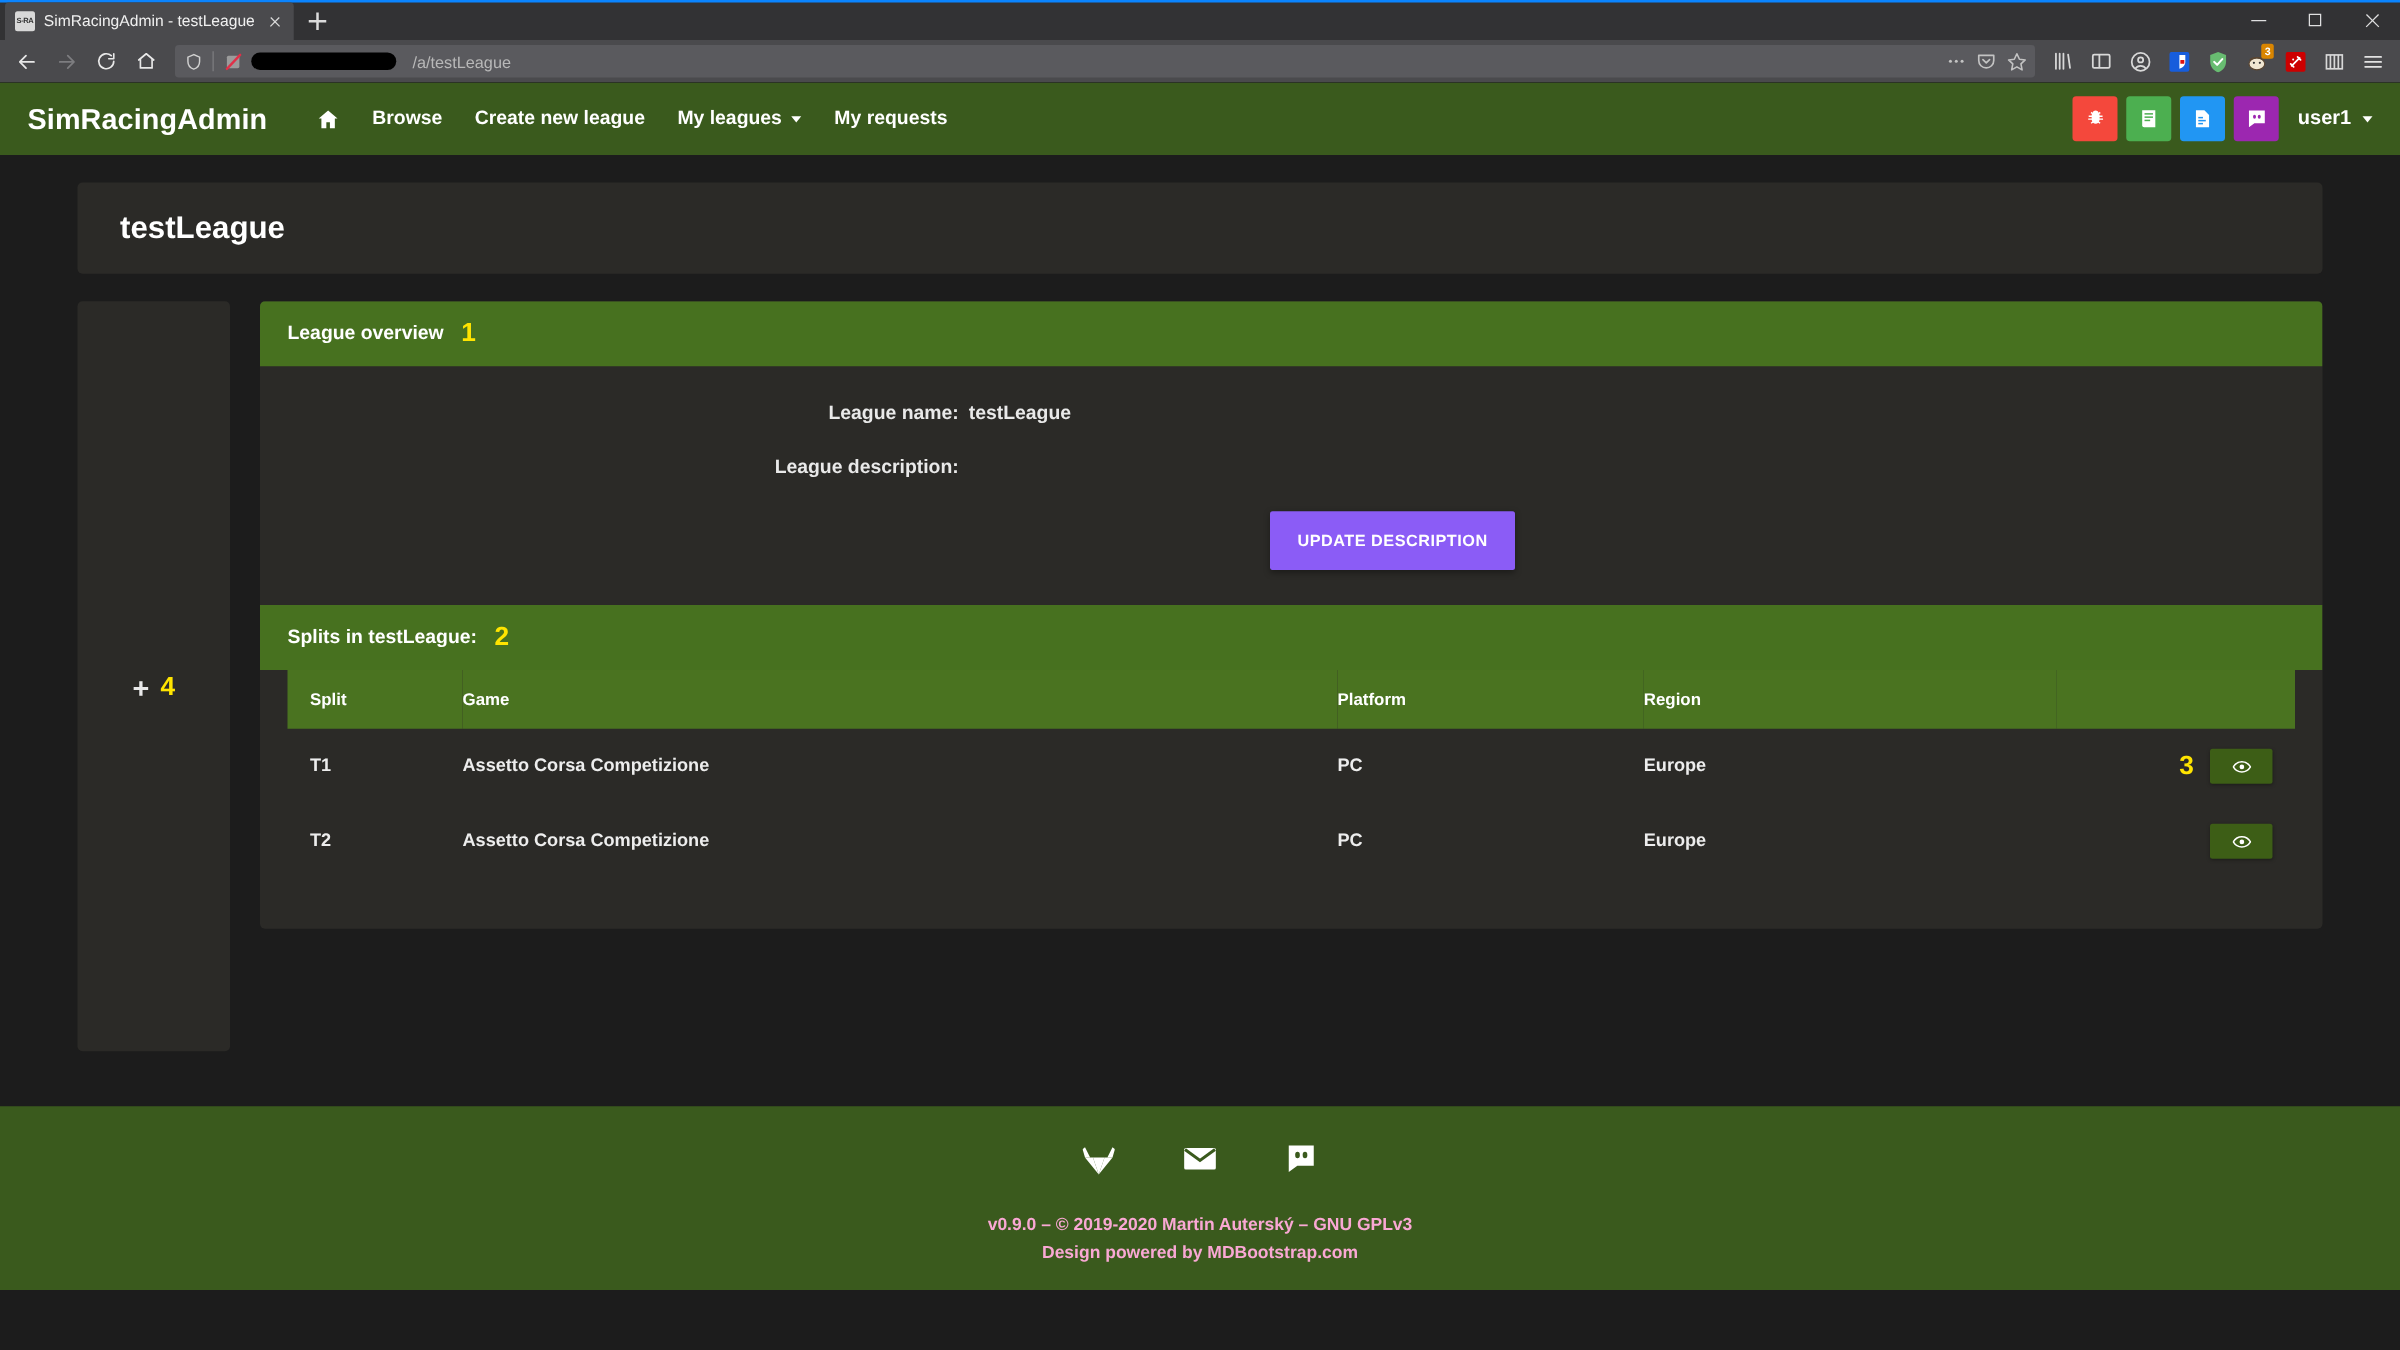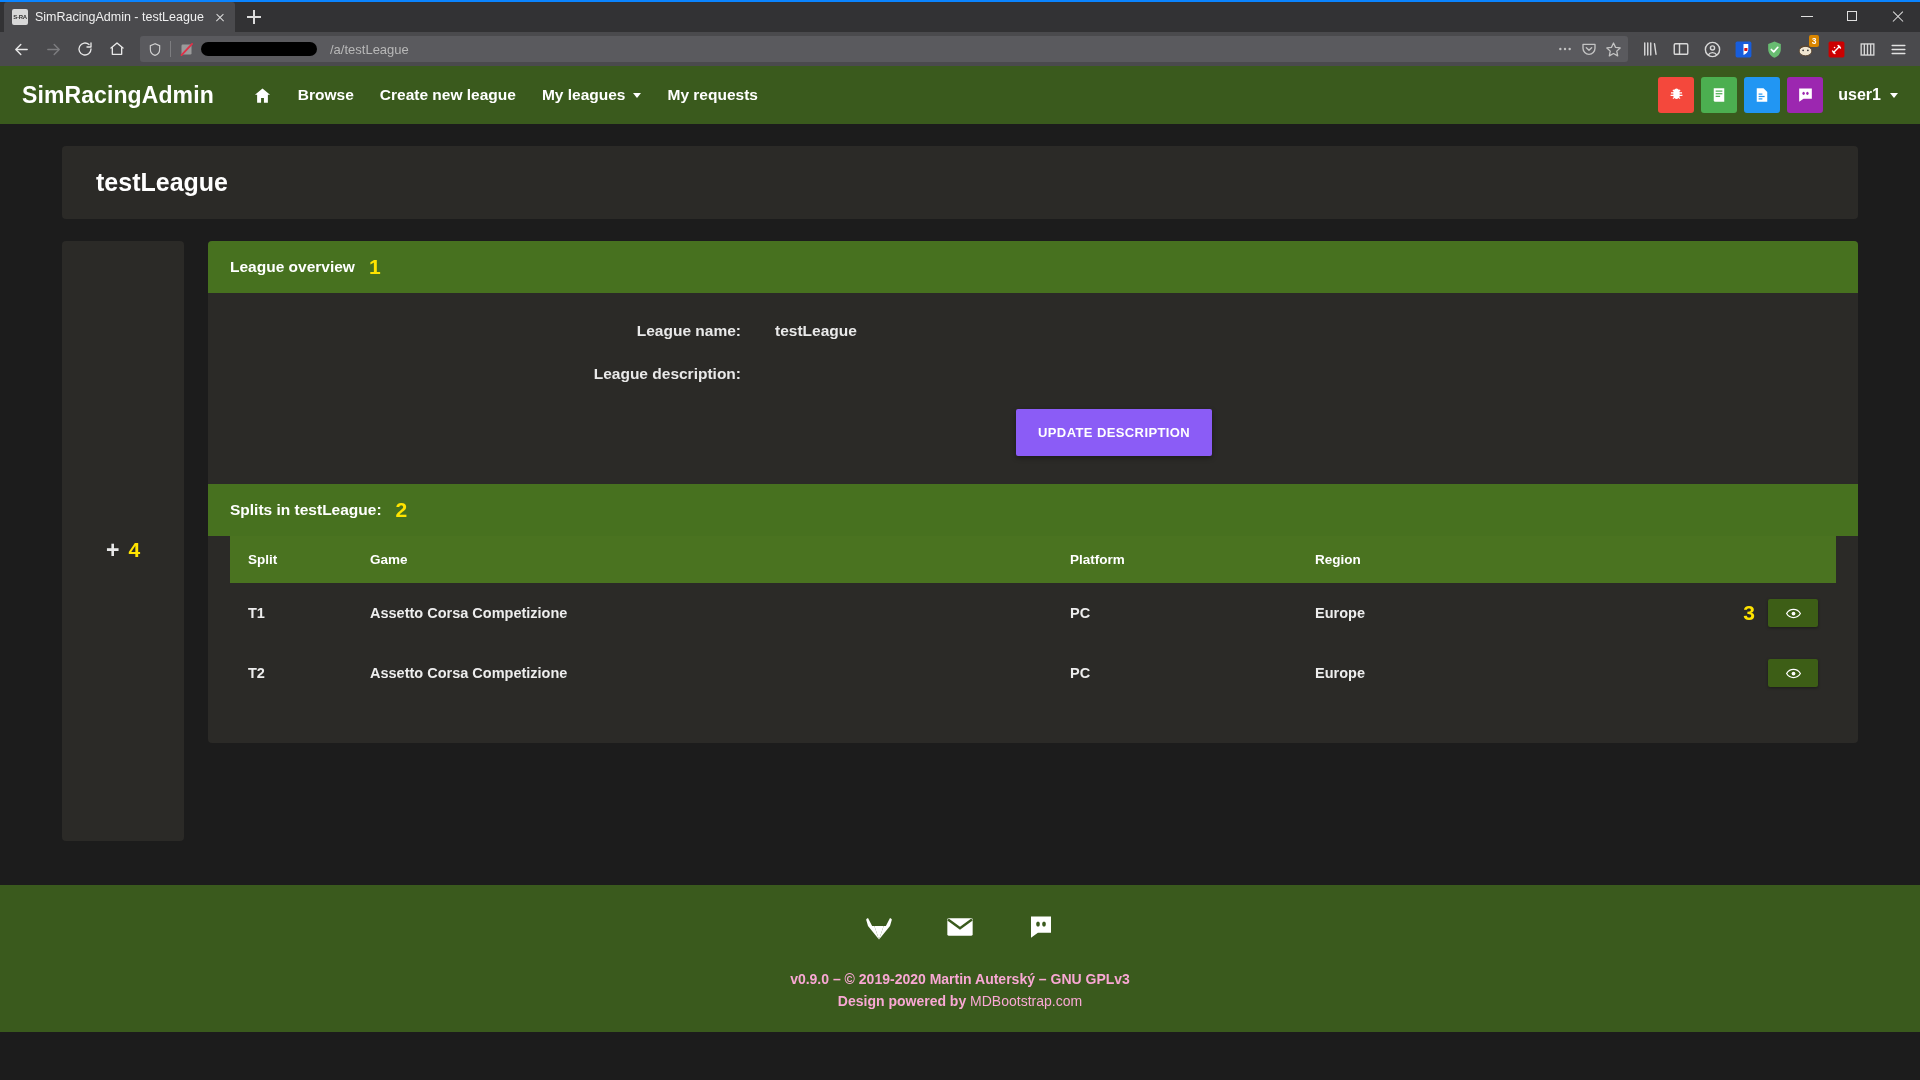--- a/index.html
+++ b/index.html
@@ -131,21 +131,21 @@
 
   .main-card { flex: 1; background: #2b2a27; border-radius: 4px; overflow: hidden; }
   .card-header {
     background: #47711f; color: #fff; font-size: 15.5px; font-weight: bold;
     padding: 14px 22px; display: flex; align-items: center; gap: 14px;
   }
   .card-body { padding: 26px 22px 28px 22px; }
 
   .form-row { display: flex; align-items: flex-start; margin-bottom: 22px; }
   .form-label {
-    width: 545px; text-align: right; padding-right: 34px; color: #e9e9e9;
+    width: 545px; text-align: right; padding-right: 8px; color: #e9e9e9;
     font-size: 15.5px; font-weight: bold; padding-top: 3px;
   }
   .form-value { color: #e9e9e9; font-size: 15.5px; font-weight: bold; padding-top: 3px; }
   .desc-area {
     width: 786px; height: 152px; background: #fff; border: 1px solid #9a9a9a;
     border-radius: 2px; padding: 12px 14px; font-size: 15px; color: #2b3138;
     font-family: "Liberation Sans", sans-serif; resize: none; position: relative;
   }
   .ta-wrap { position: relative; }
   .ta-grip {
@@ -186,21 +186,21 @@
     box-shadow: 0 1px 3px rgba(0,0,0,.35);
   }
 
   .footer {
     background: #3a5a1d; margin-top: 44px; padding: 26px 0 20px 0;
     text-align: center;
   }
   .footer-icons { display: flex; justify-content: center; align-items: center; gap: 50px; margin-bottom: 26px; }
   .footer-ico { display: flex; align-items: center; justify-content: center; }
   .footer-text { color: #f9a8d4; font-size: 14px; font-weight: bold; line-height: 1.55; }
-  .footer-text .bold { font-weight: normal; }
+  .footer-text .bold { font-weight: bold; }
 </style>
 </head>
 <body>
 
 <div class="browser">
 
   <div class="tabstrip">
     <div class="accent-line"></div>
     <div class="tab">
       <div class="tab-favicon">S-RA</div>

